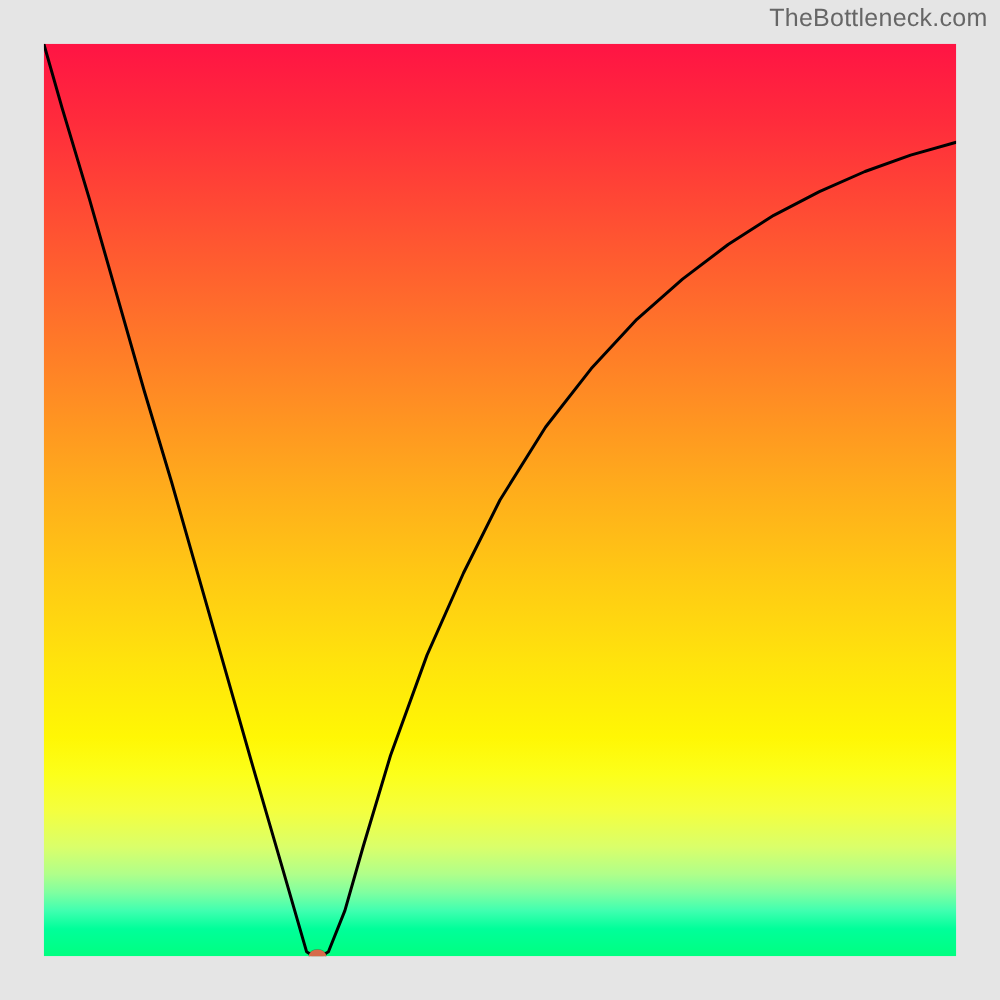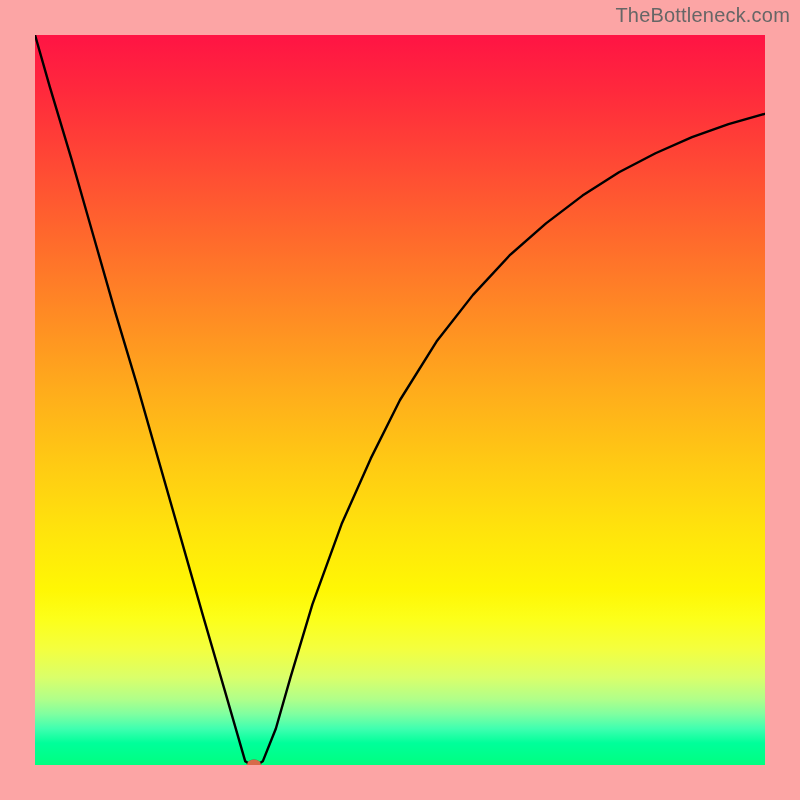--- a/index.html
+++ b/index.html
@@ -8,21 +8,21 @@
     width: 800px;
     height: 800px;
     overflow: hidden;
     background: #000;
     font-family: Arial, Helvetica, sans-serif;
   }
   .frame {
     position: relative;
     width: 800px;
     height: 800px;
-    background: #fca5a5;
+    background: #e5e5e5;
   }
   .watermark {
     position: absolute;
     top: 4px;
     right: 10px;
     color: #666;
     font-size: 20px;
     font-weight: 500;
     letter-spacing: 0.2px;
     z-index: 10;

